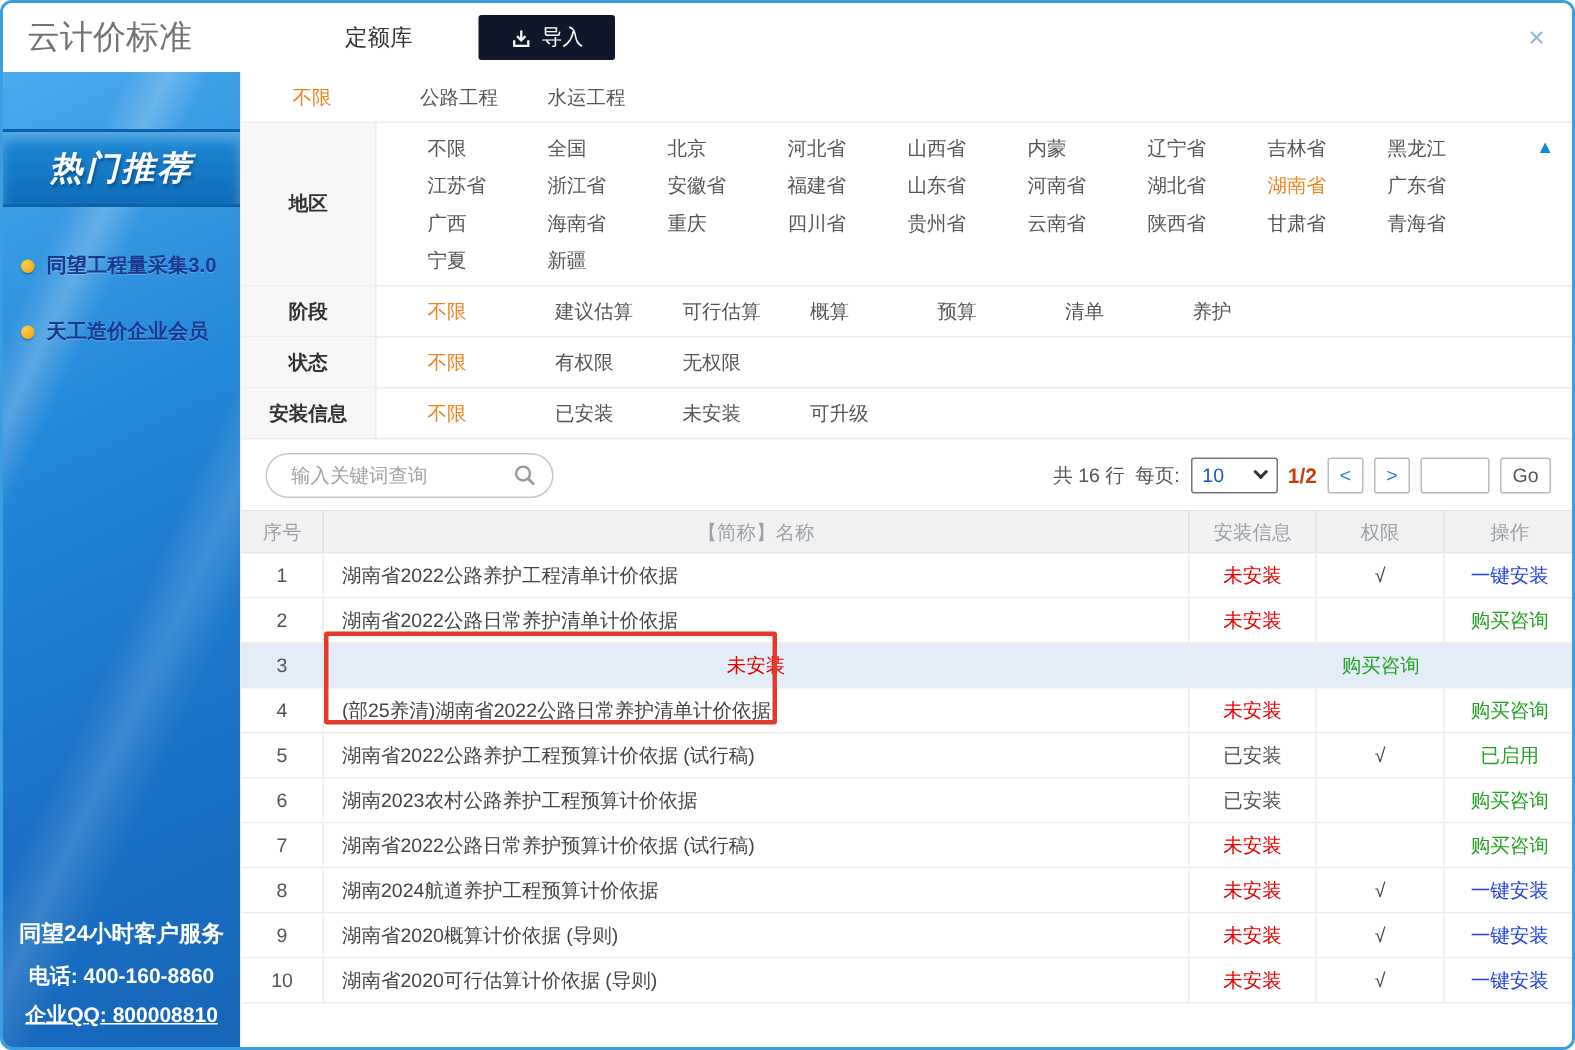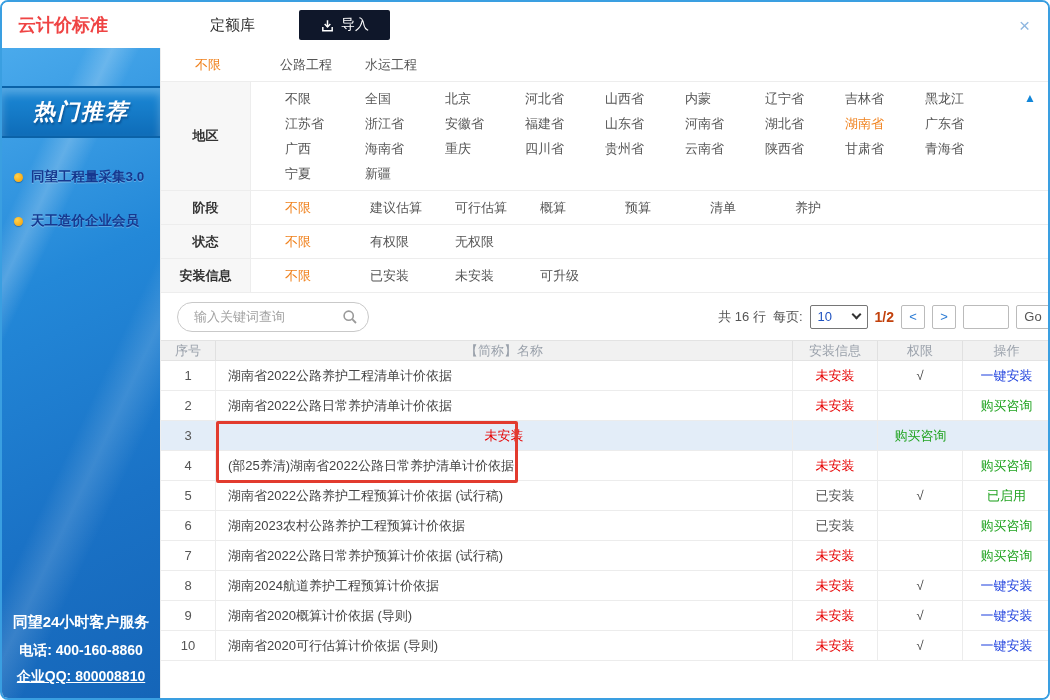--- a/index.html
+++ b/index.html
@@ -3,21 +3,21 @@
 <meta charset="utf-8">
 <style>
   * { box-sizing: border-box; }
   html,body { margin:0; padding:0; width:1050px; height:700px; background:#fff; overflow:hidden;
               font-family:"Liberation Sans", sans-serif; }
   .dialog { width:1050px; height:700px; border:2px solid #3a9fe1; border-radius:8px; overflow:hidden;
             display:grid; grid-template-columns:158px 1fr; grid-template-rows:46px 1fr; background:#fff; position:relative; }
 
   
   .topbar { grid-column:1/3; display:flex; align-items:center; padding:0 14px 0 16px; background:#fff; }
-  .title { font-size:18px; color:#ef4444;font-weight:bold; }
+  .title { font-size:22px; color:#737373; }
   .tabs { display:flex; align-items:stretch; height:100%; margin-left:86px; }
   .tab { display:flex; align-items:center; padding:0 16px; font-size:15px; color:#333; position:relative; cursor:pointer; }
   .tab.active { font-weight:bold; }
   .tab.active::after { content:""; position:absolute; left:2px; right:2px; bottom:0; height:3px; background:#1286d8; }
   .import-btn { margin-left:28px; align-self:center; height:30px; padding:0 21px; background:#0f172a; color:#fff;
                 font-size:14px; border:none; border-radius:2px; display:flex; align-items:center; gap:6px; cursor:pointer; }
   .close { margin-left:auto; color:#8fb7e0; font-size:19px; line-height:1; cursor:pointer; padding:2px 6px; }
 
   
   .sidebar { grid-row:2; position:relative; overflow:hidden;
@@ -47,40 +47,40 @@
   .frow { display:flex; border-bottom:1px solid #ededed; position:relative; }
   .flabel { width:90px; background:#f7f7f7; display:flex; align-items:center; justify-content:center;
             font-size:13px; font-weight:bold; color:#333; border-right:1px solid #ededed; flex:none; }
   .fopts { display:grid; grid-template-columns:repeat(9,85px); align-content:center; row-gap:8px;
            padding:8px 0 8px 34px; font-size:13px; color:#555; flex:1; line-height:17px; }
   .fopts.region { grid-template-columns:repeat(9,80px); }
   .fopt { cursor:pointer; white-space:nowrap; }
   .fopt.sel { color:#f0821e; }
   .collapse { position:absolute; right:14px; top:9px; color:#1286d8; font-size:12px; cursor:pointer; }
 
-  .searchrow { display:flex; align-items:center; height:47px; padding:0 0 0 16px; }
+  .searchrow { display:flex; align-items:center; height:47px; padding:0 16px 0 16px; }
   .searchbox { width:192px; height:30px; border:1px solid #c9c9c9; border-radius:15px; display:flex; align-items:center;
                padding:0 10px 0 14px; }
   .searchbox input { border:none; outline:none; flex:1; font-size:13px; color:#333; background:transparent; min-width:0; }
   .searchbox input::placeholder { color:#a3a3a3; }
   .pager { margin-left:auto; display:flex; align-items:center; gap:7px; font-size:13px; color:#555; white-space:nowrap; }
   .select { width:58px; height:24px; border:1px solid #767676; border-radius:2px; display:flex; align-items:center;
             justify-content:space-between; padding:0 7px; cursor:pointer; background:#fff; }
   .select .val { color:#1f52c0; font-size:13px; }
   .caret { width:7px; height:7px; border-right:2px solid #333; border-bottom:2px solid #333; transform:rotate(45deg); margin-top:-4px; }
   .pind { font-weight:bold; color:#c2410c; font-size:14px; }
   .pbtn { width:24px; height:24px; border:1px solid #bbb; border-radius:2px; display:flex; align-items:center;
           justify-content:center; color:#2b7bd4; font-size:13px; background:#fff; cursor:pointer; }
   .goinput { width:46px; height:24px; border:1px solid #bbb; border-radius:2px; outline:none; padding:0 5px; font-size:13px; }
   .gobtn { min-width:34px; height:24px; border:1px solid #bbb; border-radius:2px; display:flex; align-items:center;
            justify-content:center; font-size:13px; color:#555; background:#fff; cursor:pointer; }
 
   .tbl { flex:1; display:flex; flex-direction:column; border-top:1px solid #e3e3e3; }
   .thead, .trow { display:grid; grid-template-columns:55px 1fr 85px 85px 87px; }
-  .thead { height:20px; background:#f1f1f1; color:#9aa1ab; font-size:13px; border-bottom:1px solid #e3e3e3; }
+  .thead { height:28px; background:#f1f1f1; color:#9aa1ab; font-size:13px; border-bottom:1px solid #e3e3e3; }
   .th { display:flex; align-items:center; justify-content:center; border-right:1px solid #e0e0e0; }
   .th:last-child { border-right:none; }
   .trow { height:30px; border-bottom:1px solid #ececec; font-size:13px; background:#fff; }
   .trow.hl { background:#e3edf8; }
   .td { display:flex; align-items:center; justify-content:center; border-right:1px solid #ececec; color:#444;
         overflow:hidden; white-space:nowrap; }
   .td:last-child { border-right:none; }
   .td.name { justify-content:flex-start; padding-left:12px; }
   .td.no { color:#555; }
   .inst-no { color:#e60000; }

